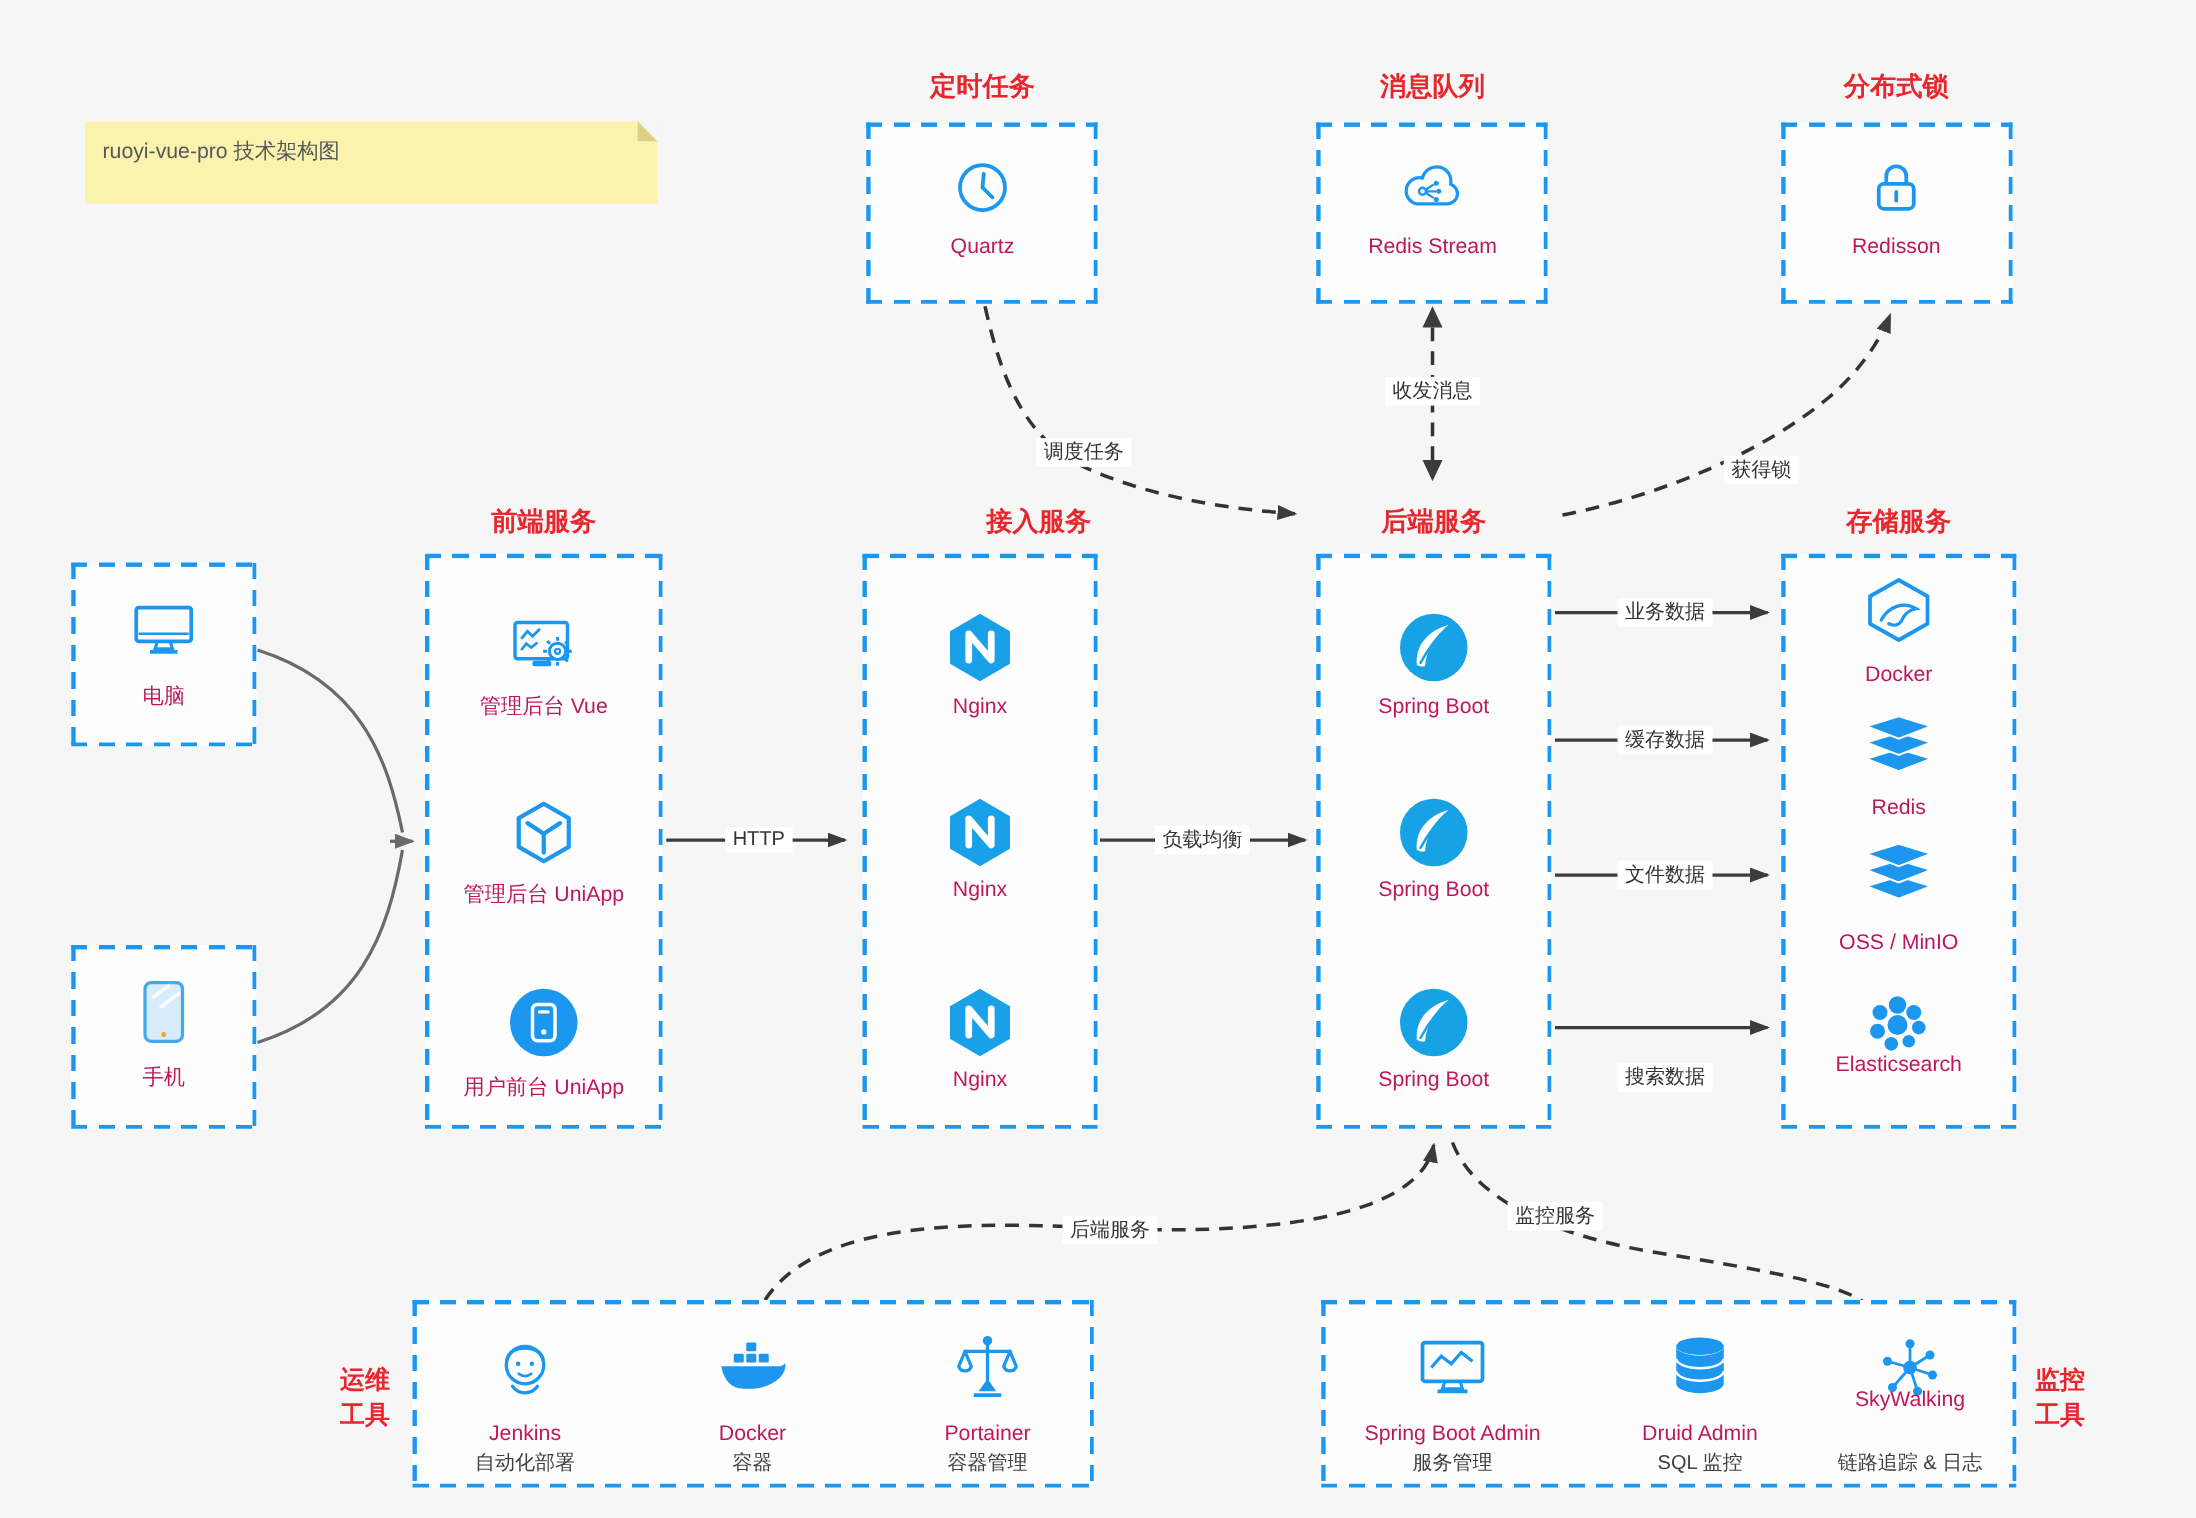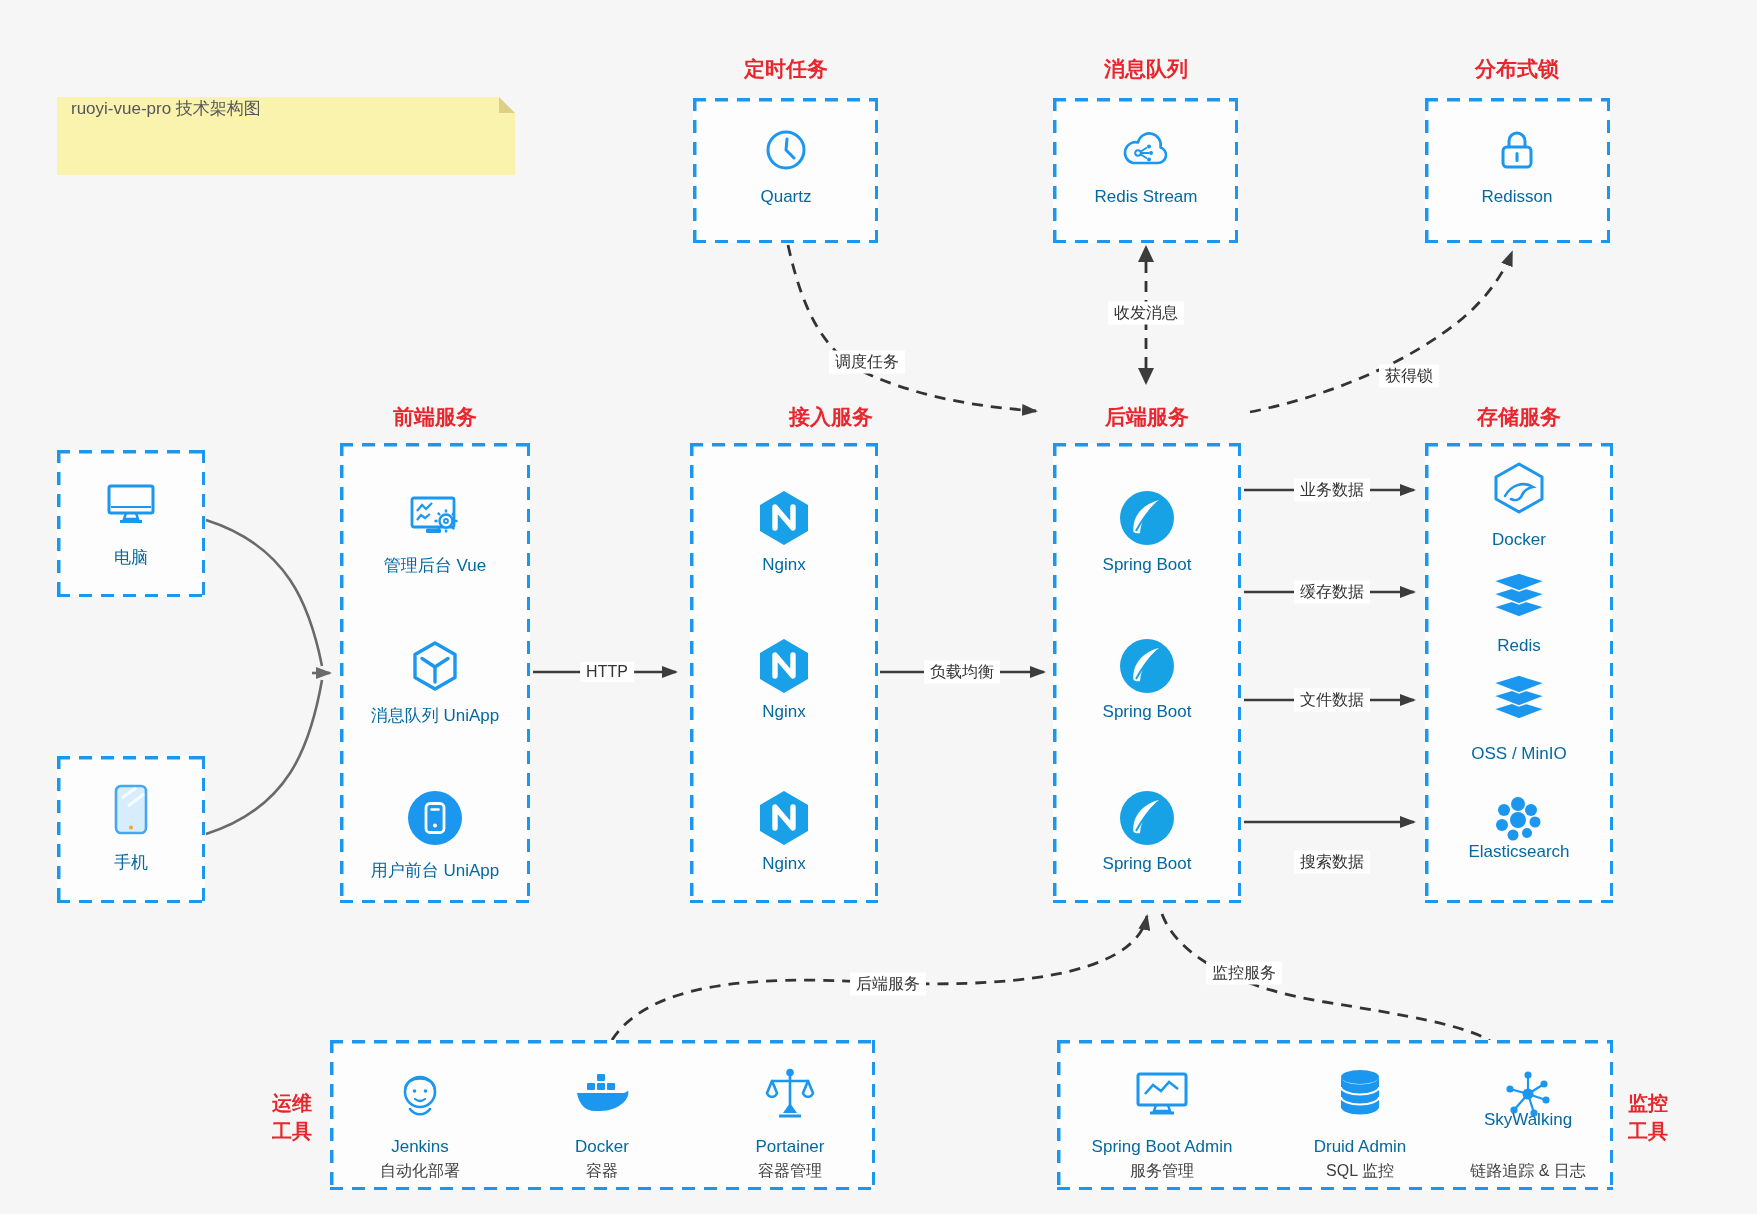--- a/index.html
+++ b/index.html
@@ -2,37 +2,37 @@
 <html><head>
 <meta charset="utf-8">
 <style>
   html,body{margin:0;padding:0;background:#f6f6f7;}
   .canvas{position:relative;width:1757px;height:1214px;background:#f6f6f7;
           font-family:"Liberation Sans","DejaVu Sans",sans-serif;overflow:hidden;}
   .abs{position:absolute;}
   .ctr{transform:translate(-50%,-50%);}
   .sec-title{font-size:21px;font-weight:bold;color:#e8262d;white-space:nowrap;z-index:6;}
   .side-label{font-size:20px;font-weight:bold;color:#e8262d;white-space:nowrap;z-index:6;}
-  .item-label{font-size:17px;color:#0369a1;white-space:nowrap;z-index:5;}
+  .item-label{font-size:17px;color:#be185d;white-space:nowrap;z-index:5;}
   .sub-label{font-size:16px;color:#3f3f3f;white-space:nowrap;z-index:5;}
   .edge-label{font-size:16px;color:#333;background:#ffffff;padding:1px 6px;white-space:nowrap;z-index:7;}
   .icon-wrap{z-index:5;line-height:0;}
   .dashed-box{
     position:absolute;z-index:2;background-color:#fdfdfe;
     background-image:
       repeating-linear-gradient(90deg,#1b97ef 0 13px,transparent 13px 22px),
       repeating-linear-gradient(90deg,#1b97ef 0 13px,transparent 13px 22px),
       repeating-linear-gradient(180deg,#1b97ef 0 13px,transparent 13px 22px),
       repeating-linear-gradient(180deg,#1b97ef 0 13px,transparent 13px 22px);
     background-position:0 0,0 100%,0 0,100% 0;
     background-size:100% 3.5px,100% 3.5px,3.5px 100%,3.5px 100%;
     background-repeat:no-repeat;
   }
-  .note{position:absolute;left:57px;top:97px;width:458px;height:78px;background:#faf3ae;z-index:6;
-        padding:0 14px;box-sizing:border-box;}
+  .note{position:absolute;left:68px;top:97px;width:458px;height:66px;background:#faf3ae;z-index:6;
+        padding:12px 14px;box-sizing:border-box;}
   .note::after{content:"";position:absolute;top:0;right:0;width:0;height:0;
         border-top:16px solid #f6f6f7;border-left:16px solid #ddcf85;}
   .note-line{font-size:17px;color:#55575a;line-height:23px;white-space:nowrap;}
   svg{display:block;}
 </style>
 </head>
 <body>
 
 <div class="canvas">
 
@@ -157,21 +157,21 @@
     </svg>
   </div>
   <div class="abs ctr item-label" style="left:435px;top:565px">管理后台 Vue</div>
 
   <div class="abs ctr icon-wrap" style="left:435px;top:666px">
     <svg width="52" height="52" viewBox="0 0 52 52">
       <polygon points="26,3 46,14.5 46,37.5 26,49 6,37.5 6,14.5" fill="none" stroke="#1b97ef" stroke-width="3.4" stroke-linejoin="round"></polygon>
       <path d="M26 27 V42 M26 27 L13 18.5 M26 27 L39 18.5" fill="none" stroke="#1b97ef" stroke-width="3.4" stroke-linecap="round"></path>
     </svg>
   </div>
-  <div class="abs ctr item-label" style="left:435px;top:715px">消息队列 UniApp</div>
+  <div class="abs ctr item-label" style="left:435px;top:715px">管理后台 UniApp</div>
 
   <div class="abs ctr icon-wrap" style="left:435px;top:818px">
     <svg width="58" height="58" viewBox="0 0 58 58">
       <circle cx="29" cy="29" r="27" fill="#1b97ef"></circle>
       <rect x="20" y="14.5" width="18" height="29" rx="4" fill="none" stroke="#ffffff" stroke-width="2.8"></rect>
       <path d="M25.5 20.5 H32.5" stroke="#ffffff" stroke-width="2.6" stroke-linecap="round"></path>
       <circle cx="29" cy="36.5" r="2.1" fill="#ffffff"></circle>
     </svg>
   </div>
   <div class="abs ctr item-label" style="left:435px;top:870px">用户前台 UniApp</div>

